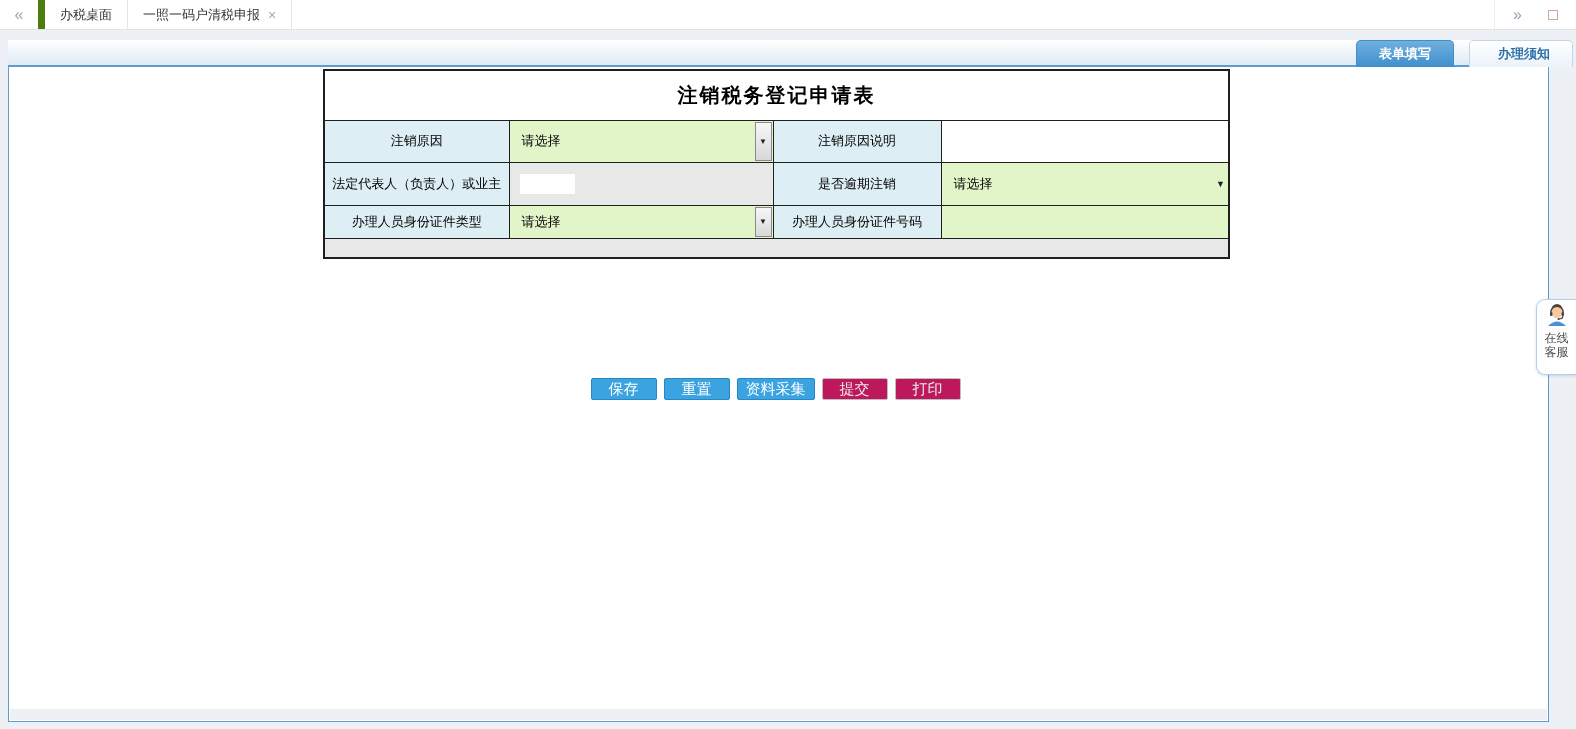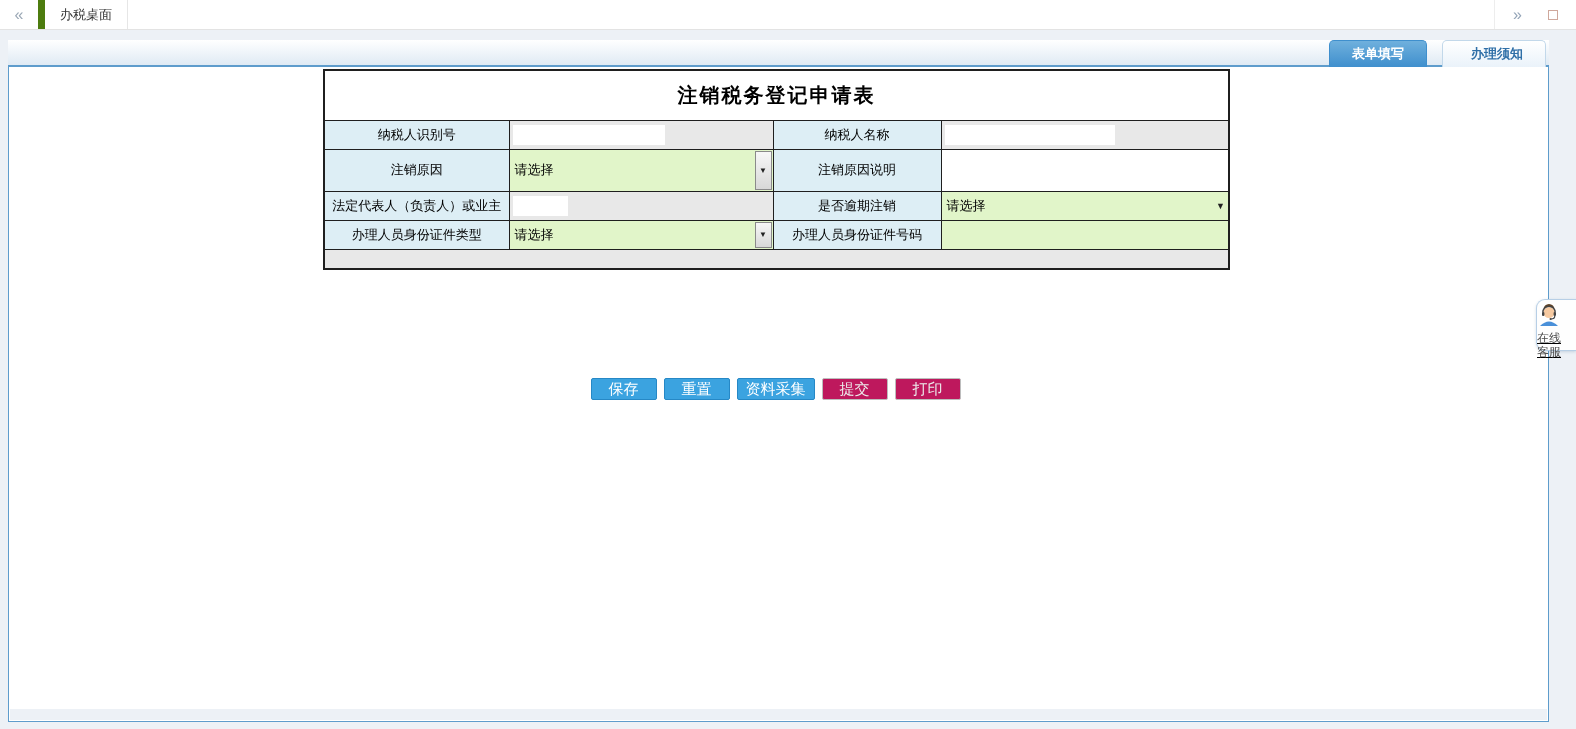--- a/index.html
+++ b/index.html
@@ -39,21 +39,21 @@
     width: 10px; height: 10px; border: 1px solid #cfa89c; cursor: pointer;
   }
 
   
   .header-strip {
     position: absolute; left: 8px; right: 27px; top: 40px; height: 27px;
     background: linear-gradient(#ffffff, #dfeaf4);
     border-bottom: 2px solid #5e9ccc;
   }
   .side-tabs {
-    position: absolute; right: 30px; top: 40px; height: 27px;
+    position: absolute; right: 3px; top: 40px; height: 27px;
     display: flex; align-items: flex-end; z-index: 3;
   }
   .side-tab {
     height: 27px; line-height: 26px; font-size: 13px; font-weight: bold;
     padding: 0 22px; border-radius: 5px 5px 0 0; cursor: pointer; white-space: nowrap;
   }
   .side-tab.active {
     background: linear-gradient(#6fb0dd, #3f8fcd);
     color: #fff; border: 1px solid #3f8fcd; border-bottom: none;
   }
@@ -75,21 +75,21 @@
     background: #edf1f6;
   }
 
   
   .form-table {
     position: absolute; left: 314px; top: 2px;
     border-collapse: collapse; table-layout: fixed; width: 905px;
     border: 2px solid #1f1f1f;
     font-size: 13px;
   }
-  .form-table td { border: 1px solid #1f1f1f; padding: 0; overflow: hidden; vertical-align: middle; }
+  .form-table td { border: 1px solid #1f1f1f; padding: 7px; overflow: hidden; vertical-align: middle; }
   .title-cell {
     height: 50px; text-align: center; font-size: 20px; font-weight: bold;
     letter-spacing: 2px; background: #fff;
   }
   .cell-label { background: #ddeef5; text-align: center; }
   .cell-gray  { background: #e8e8e8; }
   .cell-green { background: #e1f5c9; }
   .cell-white { background: #ffffff; }
   .cell-rel { position: relative; }
   .val-pad { padding-left: 5px; }
@@ -120,36 +120,39 @@
   }
   .btn-primary {
     background: #3ba3e0; border: 1px solid #2688c6; color: #fff;
   }
   .btn-disabled {
     background: #be185d; border: 1px solid #bdbdbd; color: #ececec;
   }
 
   
   .service {
-    position: absolute; right: 0; top: 299px; width: 40px; height: 52px;
+    position: absolute; right: 0; top: 299px; width: 40px; height: 76px;
     background: #fefefe; border: 1px solid #b7cfe6; border-right: none;
-    border-radius: 9px 0 0 9px; z-index: 6; text-align: left;
+    border-radius: 9px 0 0 9px; z-index: 6; text-align: center;
     box-shadow: 0 1px 3px rgba(80,120,160,.25); cursor: pointer;
     padding-top: 3px;
-    text-decoration: underline;
   }
   .service-text { font-size: 12px; color: #4a4a4a; line-height: 14px; }
 </style>
 </head>
 <body>
 
 <div class="topbar">
   <div class="tb-collapse">«</div>
   <div class="tb-tab">
     <span>办税桌面</span>
+  </div>
+  <div class="tb-tab">
+    <span>一照一码户清税申报</span>
+    <span class="tb-close">×</span>
   </div>
   <div class="tb-right">
     <span class="tb-expand">»</span>
     <span class="tb-window"></span>
   </div>
 </div>
 
 <div class="header-strip"></div>
 <div class="side-tabs">
   <div class="side-tab active">表单填写</div>
@@ -161,30 +164,20 @@
   <table class="form-table">
     <colgroup>
       <col style="width:185px">
         <col style="width:264px">
         <col style="width:168px">
         <col style="width:288px">
     </colgroup>
     <tbody>
         <tr>
       <td colspan="4" class="title-cell">注销税务登记申请表</td>
-    </tr>
-    <tr style="height:29px">
-      <td class="cell-label">纳税人识别号</td>
-      <td class="cell-gray">
-        <div class="wbox" style="width:152px"></div>
-      </td>
-      <td class="cell-label">纳税人名称</td>
-      <td class="cell-gray">
-        <div class="wbox" style="width:170px"></div>
-      </td>
     </tr>
     <tr style="height:42px">
       <td class="cell-label">注销原因</td>
       <td class="cell-green cell-rel">
         <div class="combo-text">请选择</div>
         <div class="combo-btn">▼</div>
       </td>
       <td class="cell-label">注销原因说明</td>
       <td class="cell-white val-pad"></td>
     </tr>

